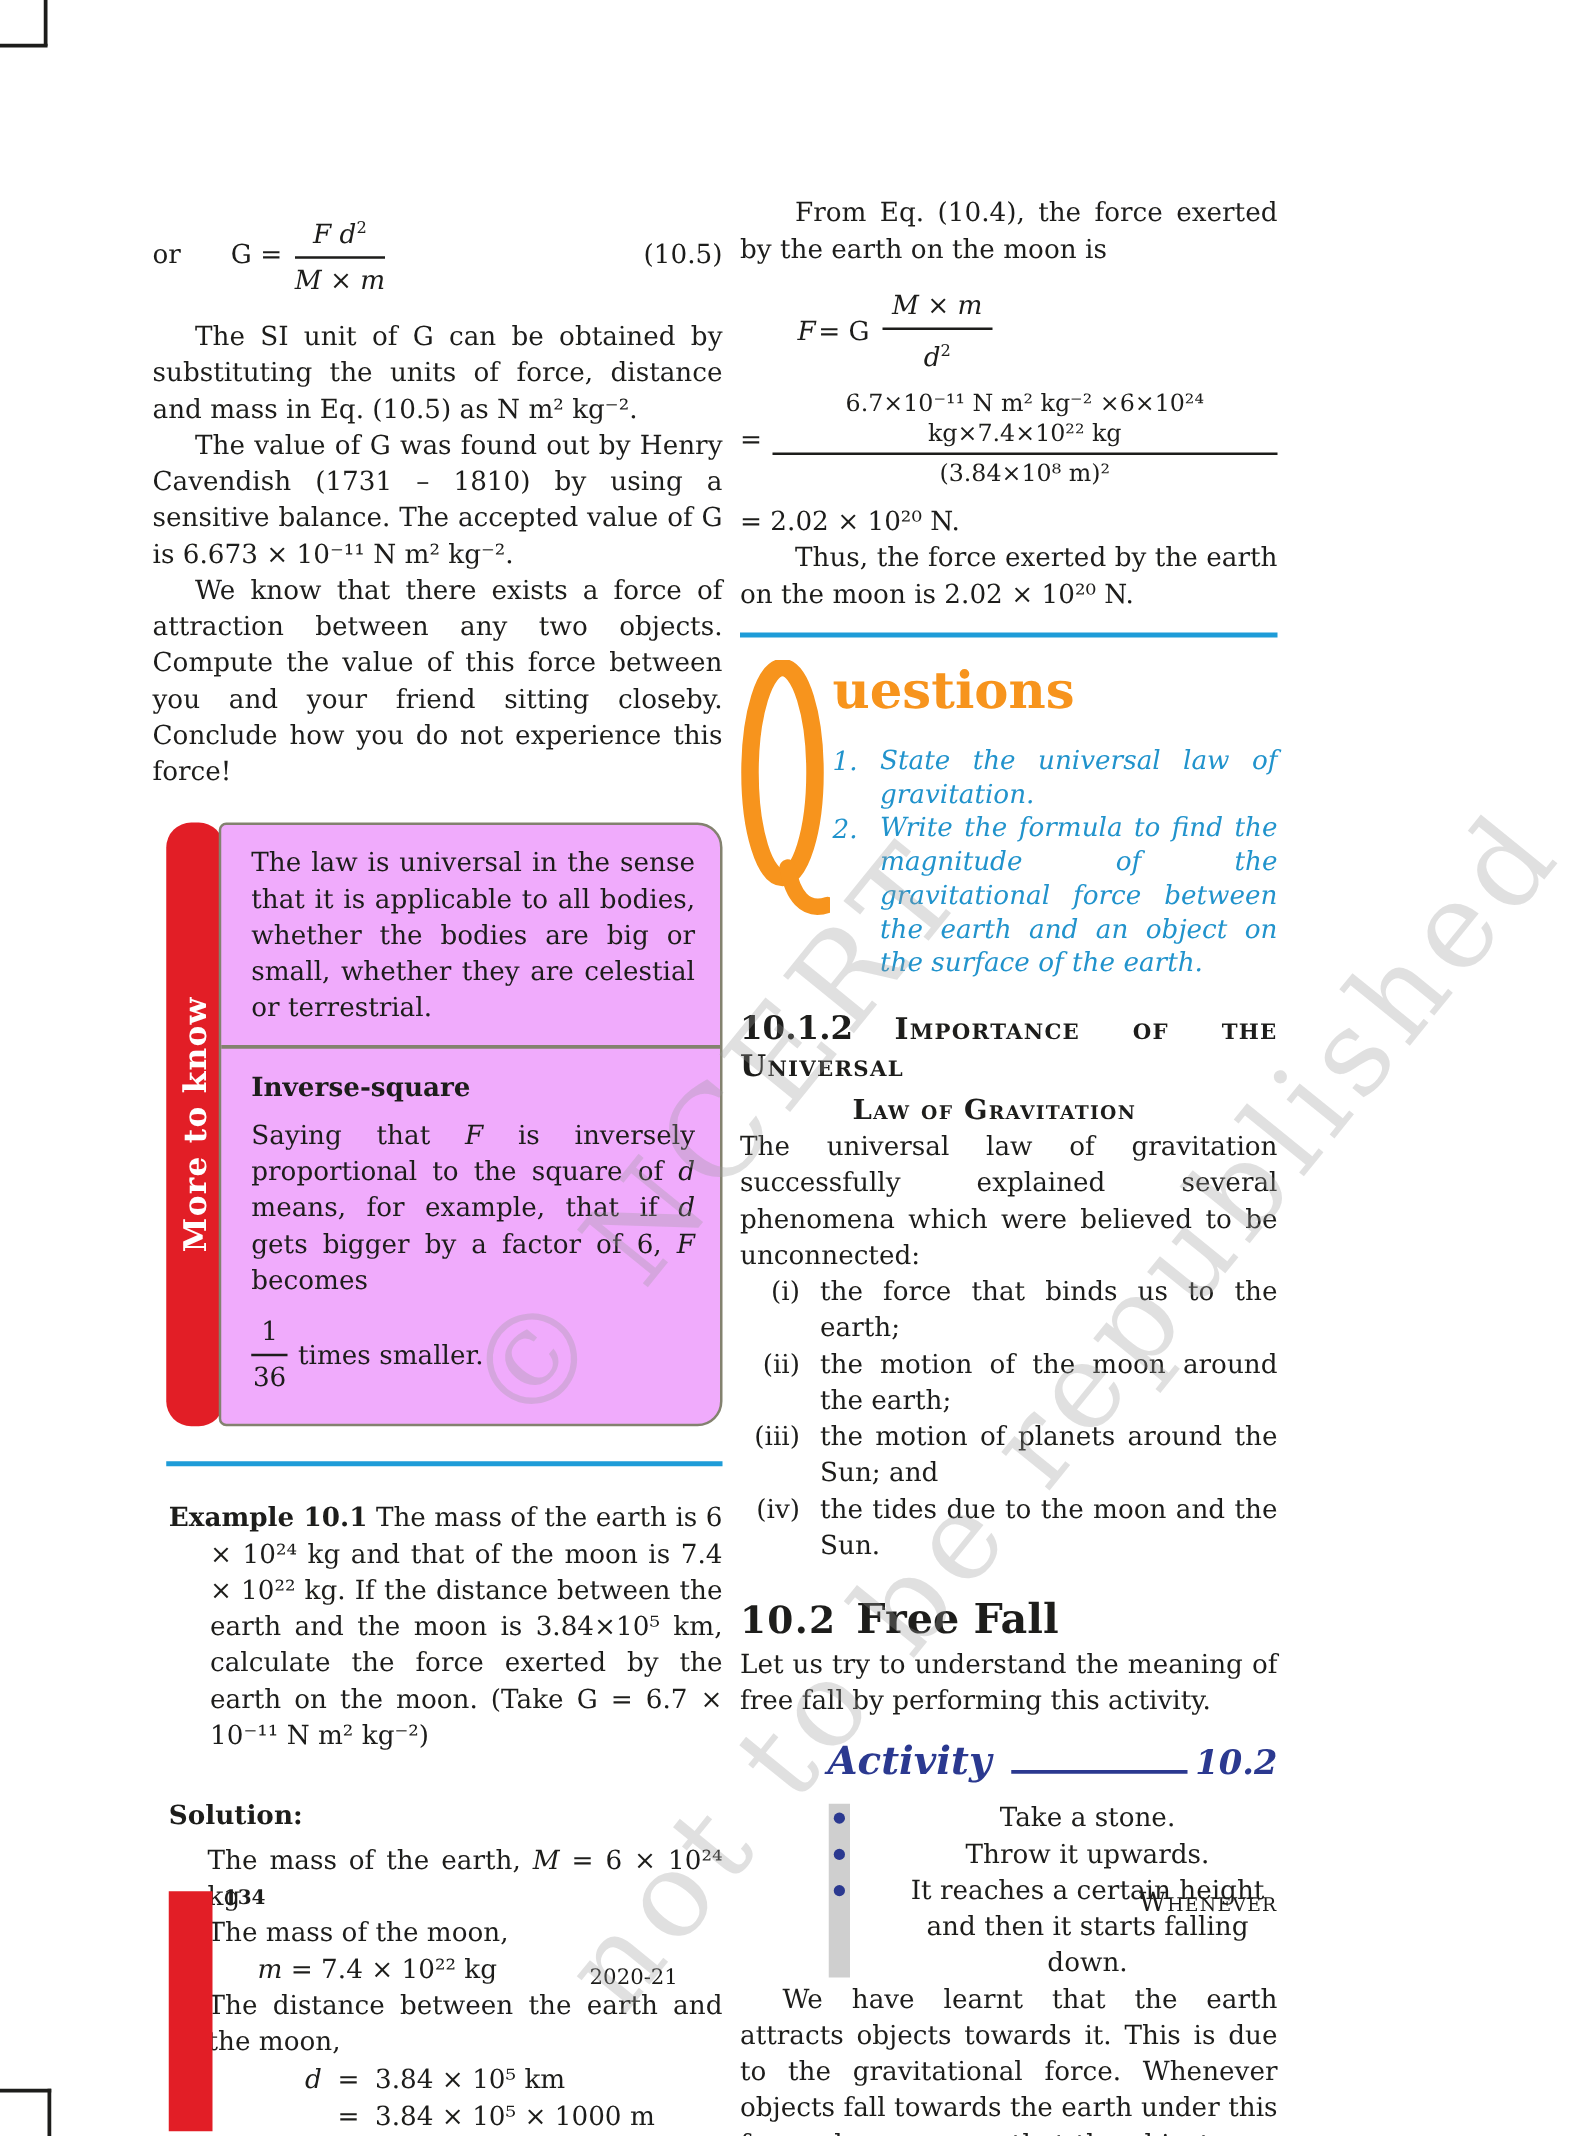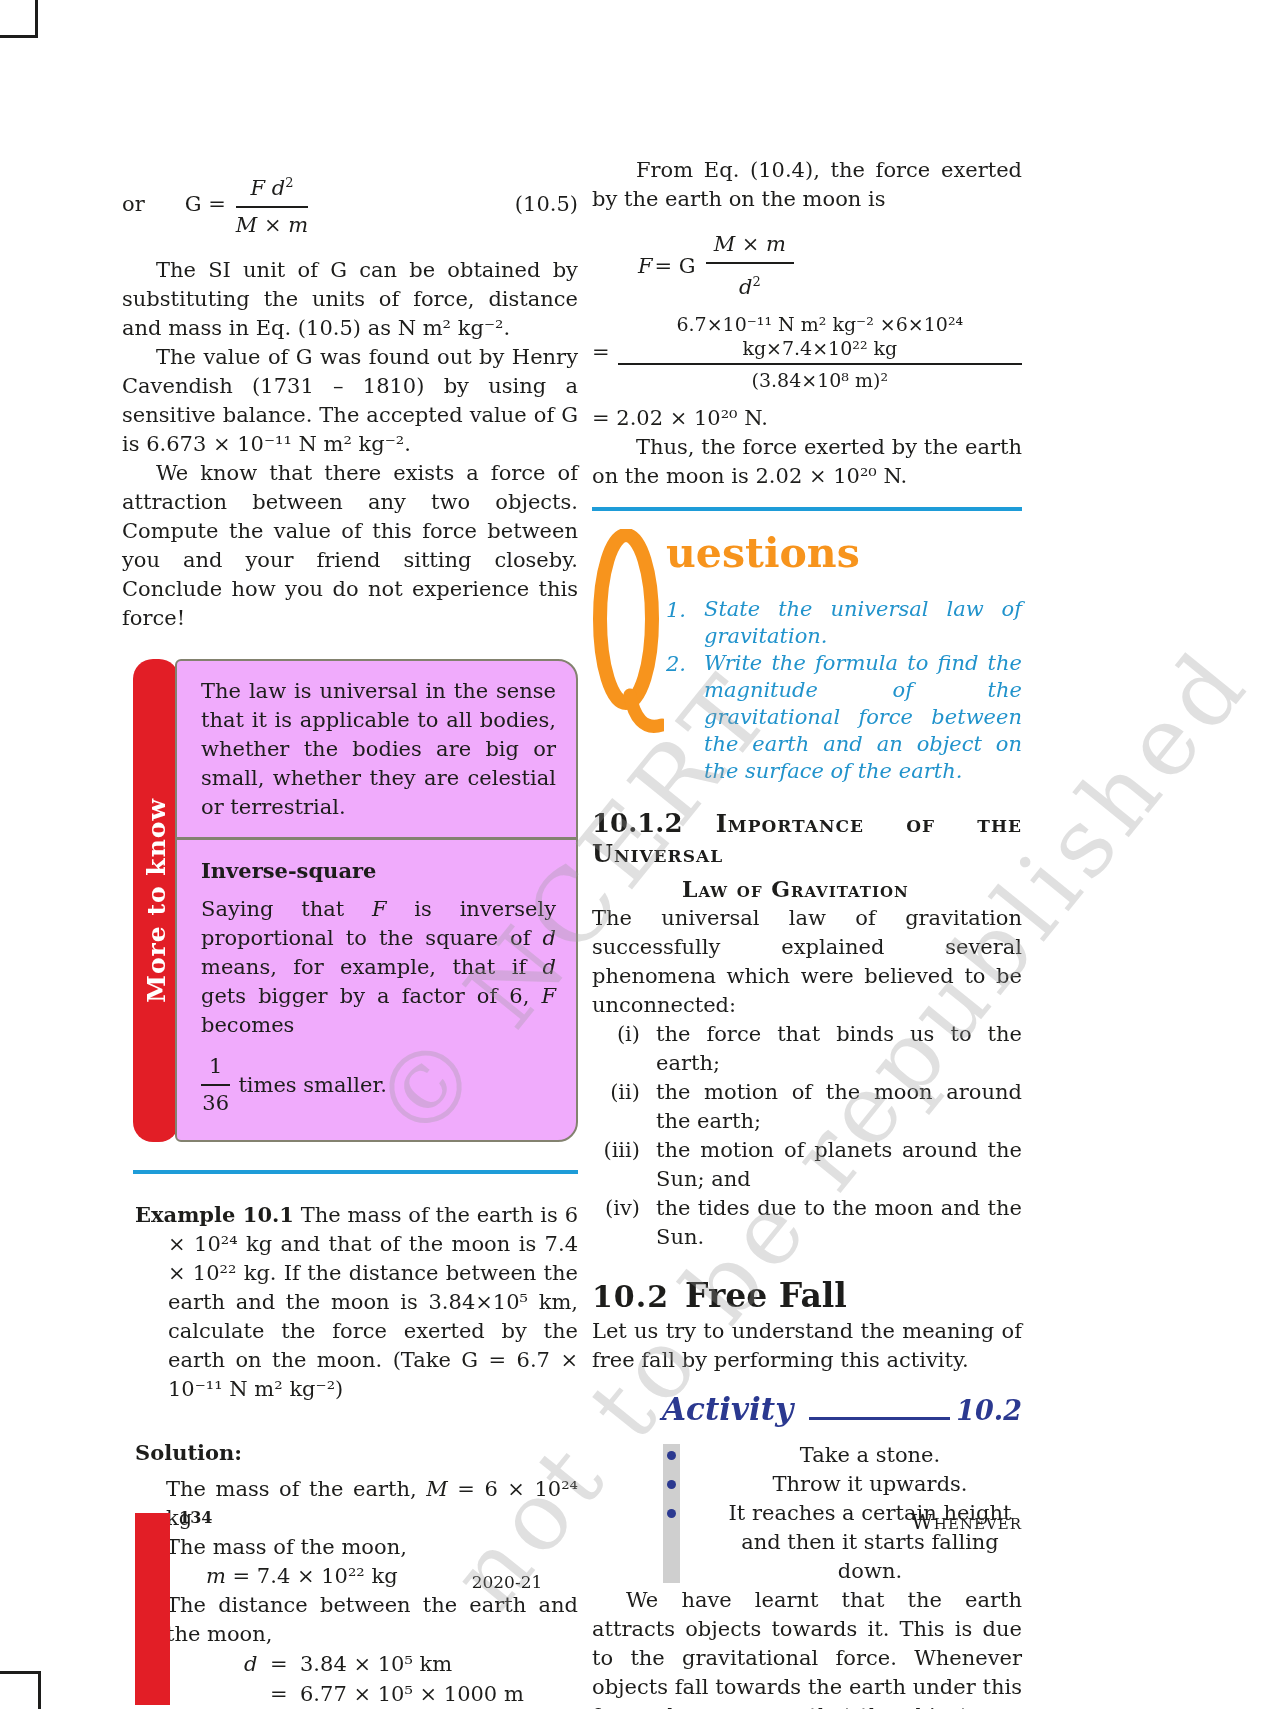--- a/index.html
+++ b/index.html
@@ -167,21 +167,21 @@
       <div>The distance between the earth and the moon,</div>
       <div class="sol-table">
         <div class="sol-row">
           <span class="it">d</span>
             <span>=</span>
             <span>3.84 × 10⁵ km</span>
         </div>
         <div class="sol-row">
           <span></span>
             <span>=</span>
-            <span>6.77 × 10⁵ × 1000 m</span>
+            <span>3.84 × 10⁵ × 1000 m</span>
         </div>
 
       </div>
     </div>
   </div>
 
   <div class="col" id="right-col">
 
     <p class="r-intro" style="margin:0;">From Eq. (10.4), the force exerted by the earth on the moon is</p>
 

